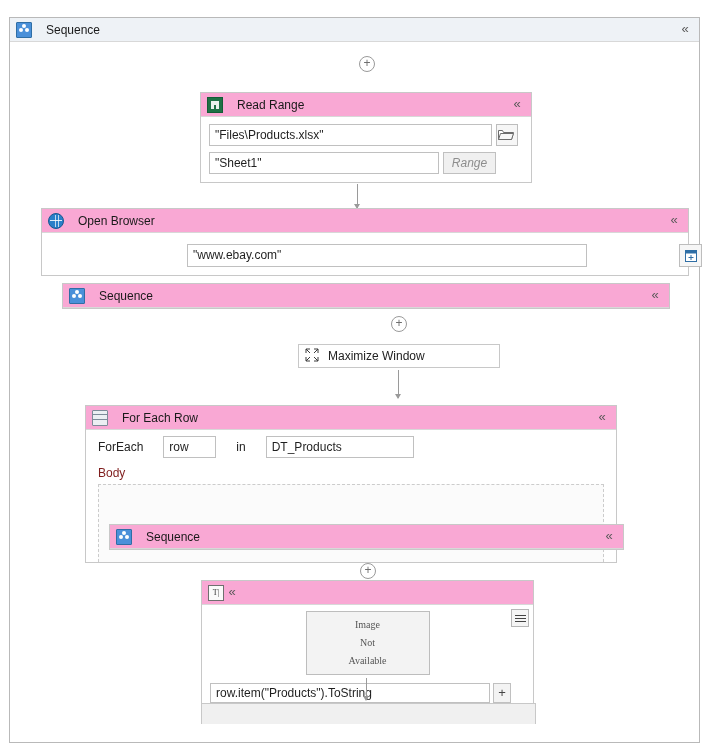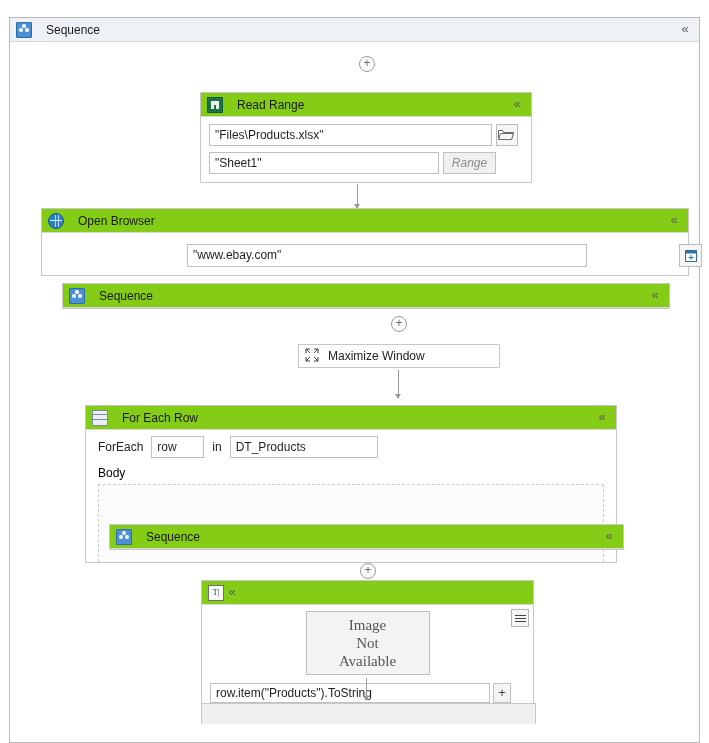--- a/index.html
+++ b/index.html
@@ -19,21 +19,21 @@
 
   
   .activity {
     border: 1px solid #c8c8c8;
     background: #ffffff;
     box-sizing: border-box;
     position: relative;
   }
   .act-header {
     height: 24px;
-    background: #84cc16;
+    background: #f9a8d4;
     border-bottom: 1px solid #d8d8d8;
     display: flex;
     align-items: center;
     padding: 0 6px;
     box-sizing: border-box;
     font-size: 12px;
     color: #1a1a1a;
   }
   .act-header .title {
     margin-left: 14px;
@@ -299,27 +299,27 @@
   }
 
   #for-each-row {
     position: absolute;
     left: 22px; top: 121px;
     width: 532px;
   }
   #for-each-row .fe-line {
     display: flex;
     align-items: center;
-    gap: 8px;
+    gap: 20px;
     padding: 6px 8px 0 12px;
   }
   #for-each-row .lbl { color: #222; }
   #body-label {
     padding: 8px 0 4px 12px;
-    color: #000000;
+    color: #7f1d1d;
   }
   #body-region {
     margin: 0 12px 0 12px;
     border: 1px dashed #cccccc;
     border-bottom: none;
     background: #fbfbfb;
     height: 78px;
     box-sizing: border-box;
     position: relative;
   }
@@ -339,21 +339,21 @@
     width: 122px;
     height: 62px;
     margin: 0 auto;
     border: 1px solid #bdbdbd;
     background: #f3f3f3;
     display: flex;
     flex-direction: column;
     align-items: center;
     justify-content: center;
     font-family: "Liberation Serif", serif;
-    font-size: 15px;
+    font-size: 10px;
     color: #555555;
     line-height: 18px;
     text-align: center;
   }
   .type-top {
     display: flex;
     align-items: flex-start;
     justify-content: center;
     position: relative;
     padding-top: 6px;

